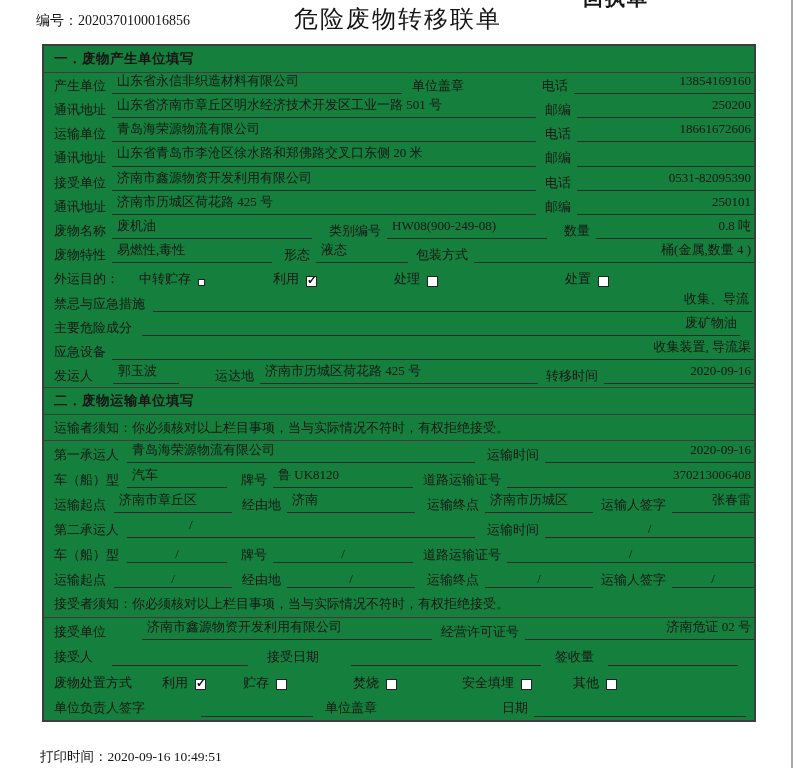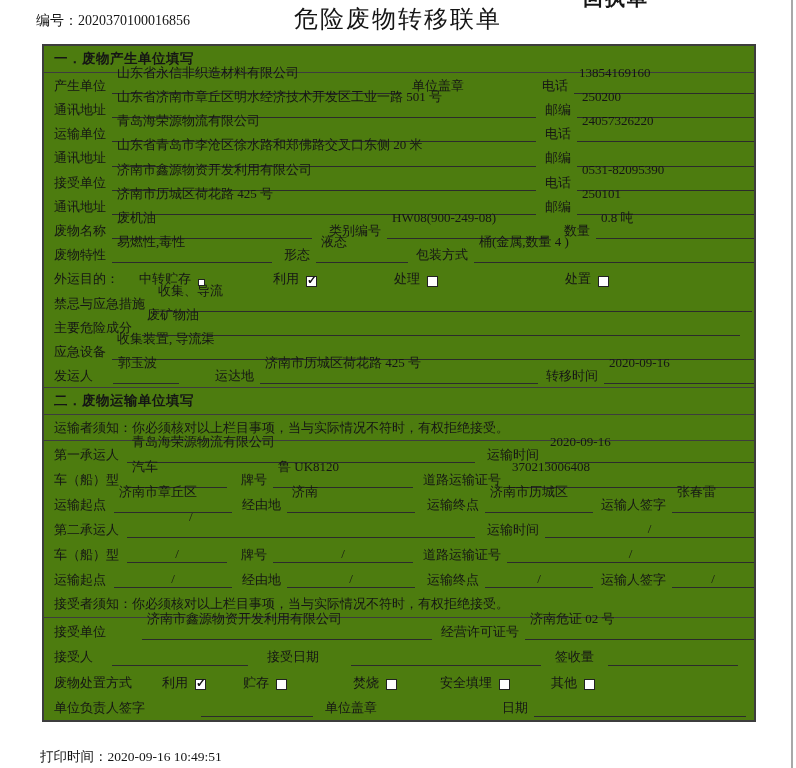--- a/index.html
+++ b/index.html
@@ -9,48 +9,48 @@
     font-family:"Liberation Serif","DejaVu Serif",serif;
     color:#151515; font-size:13px; line-height:1.25; overflow:hidden;
   }
   .page-edge { position:absolute; left:791px; top:0; width:2px; height:768px; background:#a8a8a8; }
   .form-no { position:absolute; left:36px; top:12px; font-size:14px; white-space:nowrap; }
   .doc-title { position:absolute; left:0; top:4px; width:100%; text-align:center;
     font-size:24px; font-weight:normal; letter-spacing:2px; }
   .corner-clip { position:absolute; left:583px; top:0; width:100px; height:8px; overflow:hidden; }
   .corner-clip span { display:block; position:relative; top:-14px; font-size:20px; font-weight:bold; letter-spacing:2px; }
 
-  .form-table { position:absolute; left:42px; top:44px; width:714px; border:2px solid #3d3d3d; background:#4d7c0f; }
+  .form-table { position:absolute; left:42px; top:44px; width:714px; border:2px solid #3d3d3d; background:#15803d; }
   .sec-header { font-weight:bold; font-size:13.5px; padding:5px 10px 4px 10px; border-bottom:1.5px solid #3d3d3d; letter-spacing:0.5px; }
   .sec-header.bt { border-top:1.5px solid #3d3d3d; }
   .notice { padding:5px 10px 4px 10px; border-bottom:1.5px solid #3d3d3d; white-space:nowrap; }
 
   .row { display:flex; align-items:flex-end; height:24.2px; padding:0 0 3px 10px; }
   .s2 .row { height:25px; }
   .s3 .row { height:25.5px; }
   .lbl { white-space:nowrap; flex:none; }
   .val { border-bottom:1.3px solid #2b2b2b; white-space:nowrap; overflow:hidden;
-         padding:0 3px 12px 5px; flex:none; min-height:16px; }
-  .fill { flex:1 1 auto; }
+         padding:0 3px 4px 5px; flex:none; min-height:16px; }
+  .fill { flex:1 1 auto;text-align:right; }
   .ctr { text-align:center; padding:0; }
   .slashL { text-align:left; padding-left:62px; }
 
   .opt { display:flex; align-items:flex-end; flex:none; }
   .cb { display:inline-block; width:11px; height:11px; border:1.4px solid #222; margin:0 0 1px 7px; position:relative; flex:none; background:#fff; }
   .cb.small { width:7px; height:7px; margin-bottom:2px; }
   .cb.checked::after { content:"✓"; position:absolute; left:0px; top:-4px; font-size:12px; font-weight:bold; color:#111; }
 
   .print-time { position:absolute; left:40px; top:749px; font-size:13.5px; white-space:nowrap; }
 
   
   .ml6{margin-left:6px}.ml8{margin-left:8px}.ml9{margin-left:9px}.ml10{margin-left:10px}
   .ml12{margin-left:12px}.ml14{margin-left:14px}.ml16{margin-left:20px}.ml17{margin-left:17px}
   .ml19{margin-left:19px}.ml20{margin-left:20px}.ml30{margin-left:30px}.ml32{margin-left:32px}
   .ml36{margin-left:36px}.ml37{margin-left:37px}.ml41{margin-left:41px}.ml42{margin-left:66px}
-  .ml47{margin-left:43px}.ml56{margin-left:56px}.ml68{margin-left:68px}.ml77{margin-left:77px}
+  .ml47{margin-left:65px}.ml56{margin-left:56px}.ml68{margin-left:68px}.ml77{margin-left:77px}
   .ml125{margin-left:125px}.ml127{margin-left:127px}
   .mr2{margin-right:2px}.mr8{margin-right:8px}.mr14{margin-right:14px}.mr16{margin-right:16px}
 </style>
 </head>
 <body>
 
 <div class="page">
 
   <div class="form-no"><span>编号：</span><span>2020370100016856</span></div>
   <div class="doc-title">危险废物转移联单</div>
@@ -74,21 +74,21 @@
       <span class="lbl">通讯地址</span>
       <span class="val ml6" style="width:424px">山东省济南市章丘区明水经济技术开发区工业一路 501 号</span>
       <span class="lbl ml9">邮编</span>
       <span class="val fill ml6">250200</span>
     </div>
 
     <div class="row">
       <span class="lbl">运输单位</span>
       <span class="val ml6" style="width:424px">青岛海荣源物流有限公司</span>
       <span class="lbl ml9">电话</span>
-      <span class="val fill ml6">24057326220</span>
+      <span class="val fill ml6">18661672606</span>
     </div>
 
     <div class="row">
       <span class="lbl">通讯地址</span>
       <span class="val ml6" style="width:424px">山东省青岛市李沧区徐水路和郑佛路交叉口东侧 20 米</span>
       <span class="lbl ml9">邮编</span>
       <span class="val fill ml6"></span>
     </div>
 
     <div class="row">

